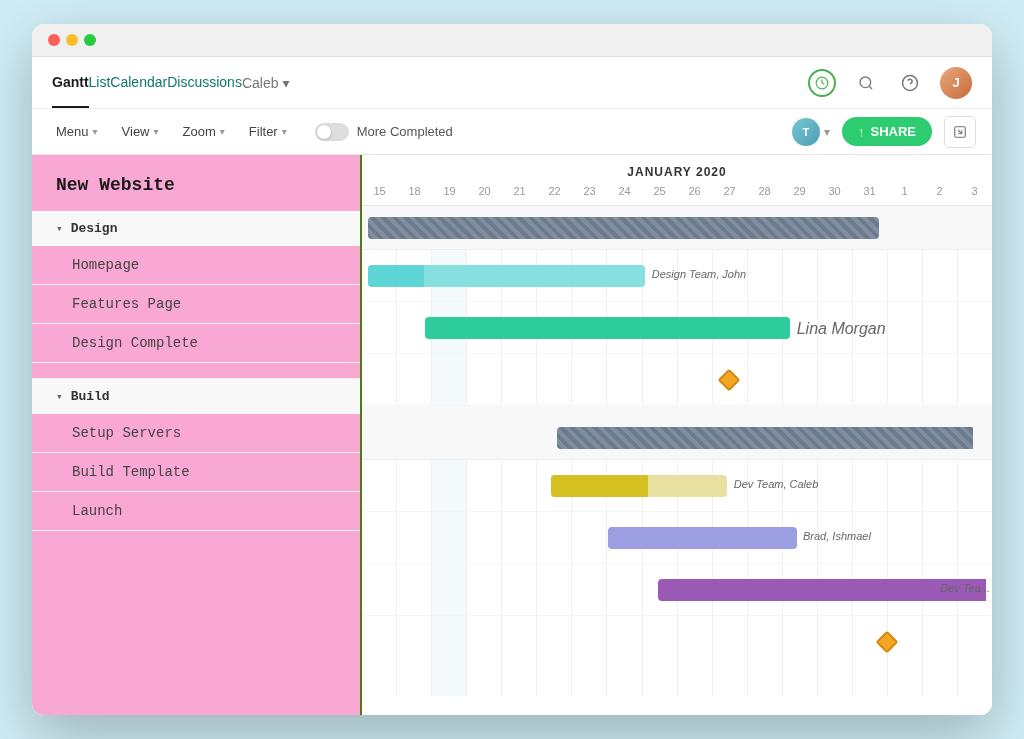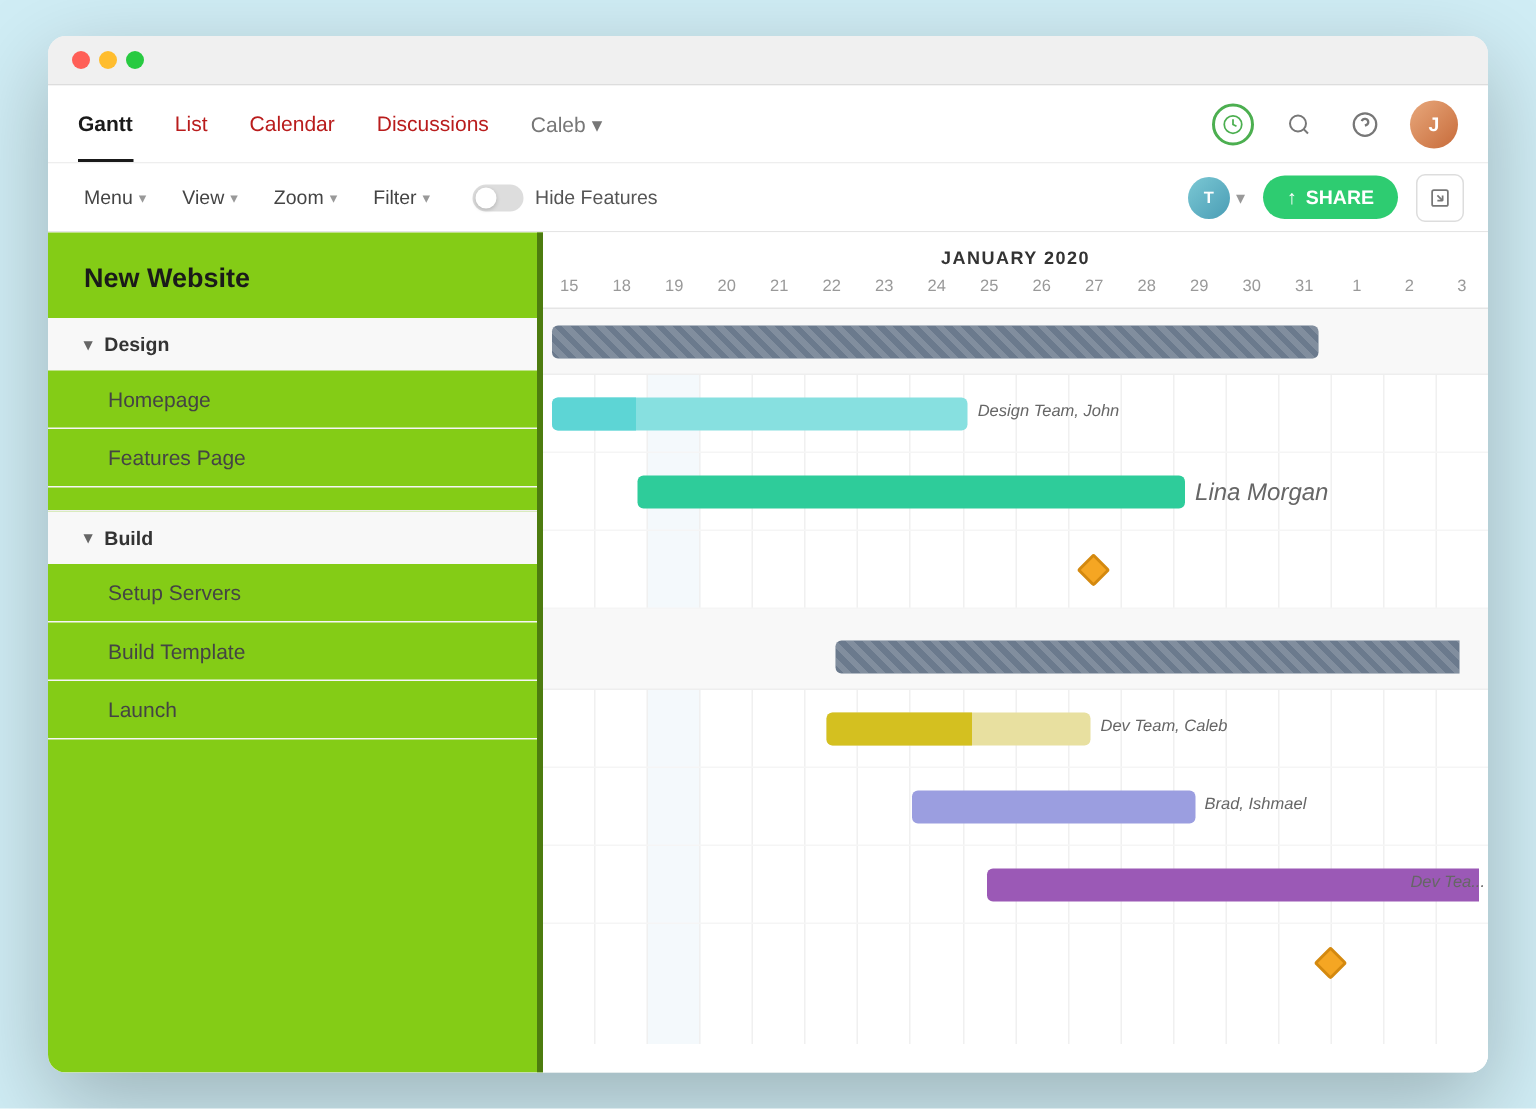--- a/index.html
+++ b/index.html
@@ -46,25 +46,24 @@
       display: flex;
       align-items: center;
       justify-content: space-between;
       padding: 0 20px;
       height: 52px;
       border-bottom: 1px solid #eee;
     }
     .nav-tabs {
       display: flex;
       align-items: center;
-      gap: 28px;
     }
     .nav-tab {
       font-size: 14px;
-      color: #b91c1c;
+      color: #0f766e;
       cursor: pointer;
       padding: 16px 0;
       border-bottom: 2px solid transparent;
       text-decoration: none;
     }
     .nav-tab.active {
       color: #1a1a1a;
       border-bottom: 2px solid #1a1a1a;
       font-weight: 600;
     }
@@ -212,23 +211,24 @@
     
     .main-content {
       display: flex;
       height: 560px;
       background: white;
     }
     
     .sidebar {
       width: 330px;
       min-width: 330px;
-      background: #84cc16;
-      border-right: 4px solid #4d7c0f;
+      background: #f9a8d4;
+      border-right: 2px solid #4d7c0f;
       overflow-y: auto;
+      font-family: Liberation Mono, monospace;
     }
     .sidebar-title {
       padding: 20px 24px 16px;
       font-size: 18px;
       font-weight: 700;
       color: #1a1a1a;
     }
     .section-header {
       display: flex;
       align-items: center;
@@ -346,21 +346,21 @@
         <span class="caret">▾</span>
       </div>
       <div class="toolbar-btn">
         <span>Filter</span>
         <span class="caret">▾</span>
       </div>
       <div class="hide-completed">
         <div class="toggle-switch">
           <div class="toggle-thumb"></div>
         </div>
-        <span>Hide Features</span>
+        <span>More Completed</span>
       </div>
     </div>
     <div class="toolbar-right">
       <div style="display:flex;align-items:center;gap:4px;">
         <div class="user-avatar-sm">T</div>
         <span style="font-size:12px;color:#999;">▾</span>
       </div>
       <button class="share-btn">
         <span>↑</span>
         <span>SHARE</span>
@@ -380,20 +380,21 @@
 
     <div class="sidebar">
       <div class="sidebar-title">New Website</div>
 
       <div class="section-header">
         <span class="section-caret">▾</span>
         <span>Design</span>
       </div>
       <div class="task-item">Homepage</div>
       <div class="task-item">Features Page</div>
+      <div class="task-item">Design Complete</div>
 
       <div style="height: 16px; border-bottom: 1px solid #f0f0f0;"></div>
 
       <div class="section-header">
         <span class="section-caret">▾</span>
         <span>Build</span>
       </div>
       <div class="task-item">Setup Servers</div>
       <div class="task-item">Build Template</div>
       <div class="task-item">Launch</div>

